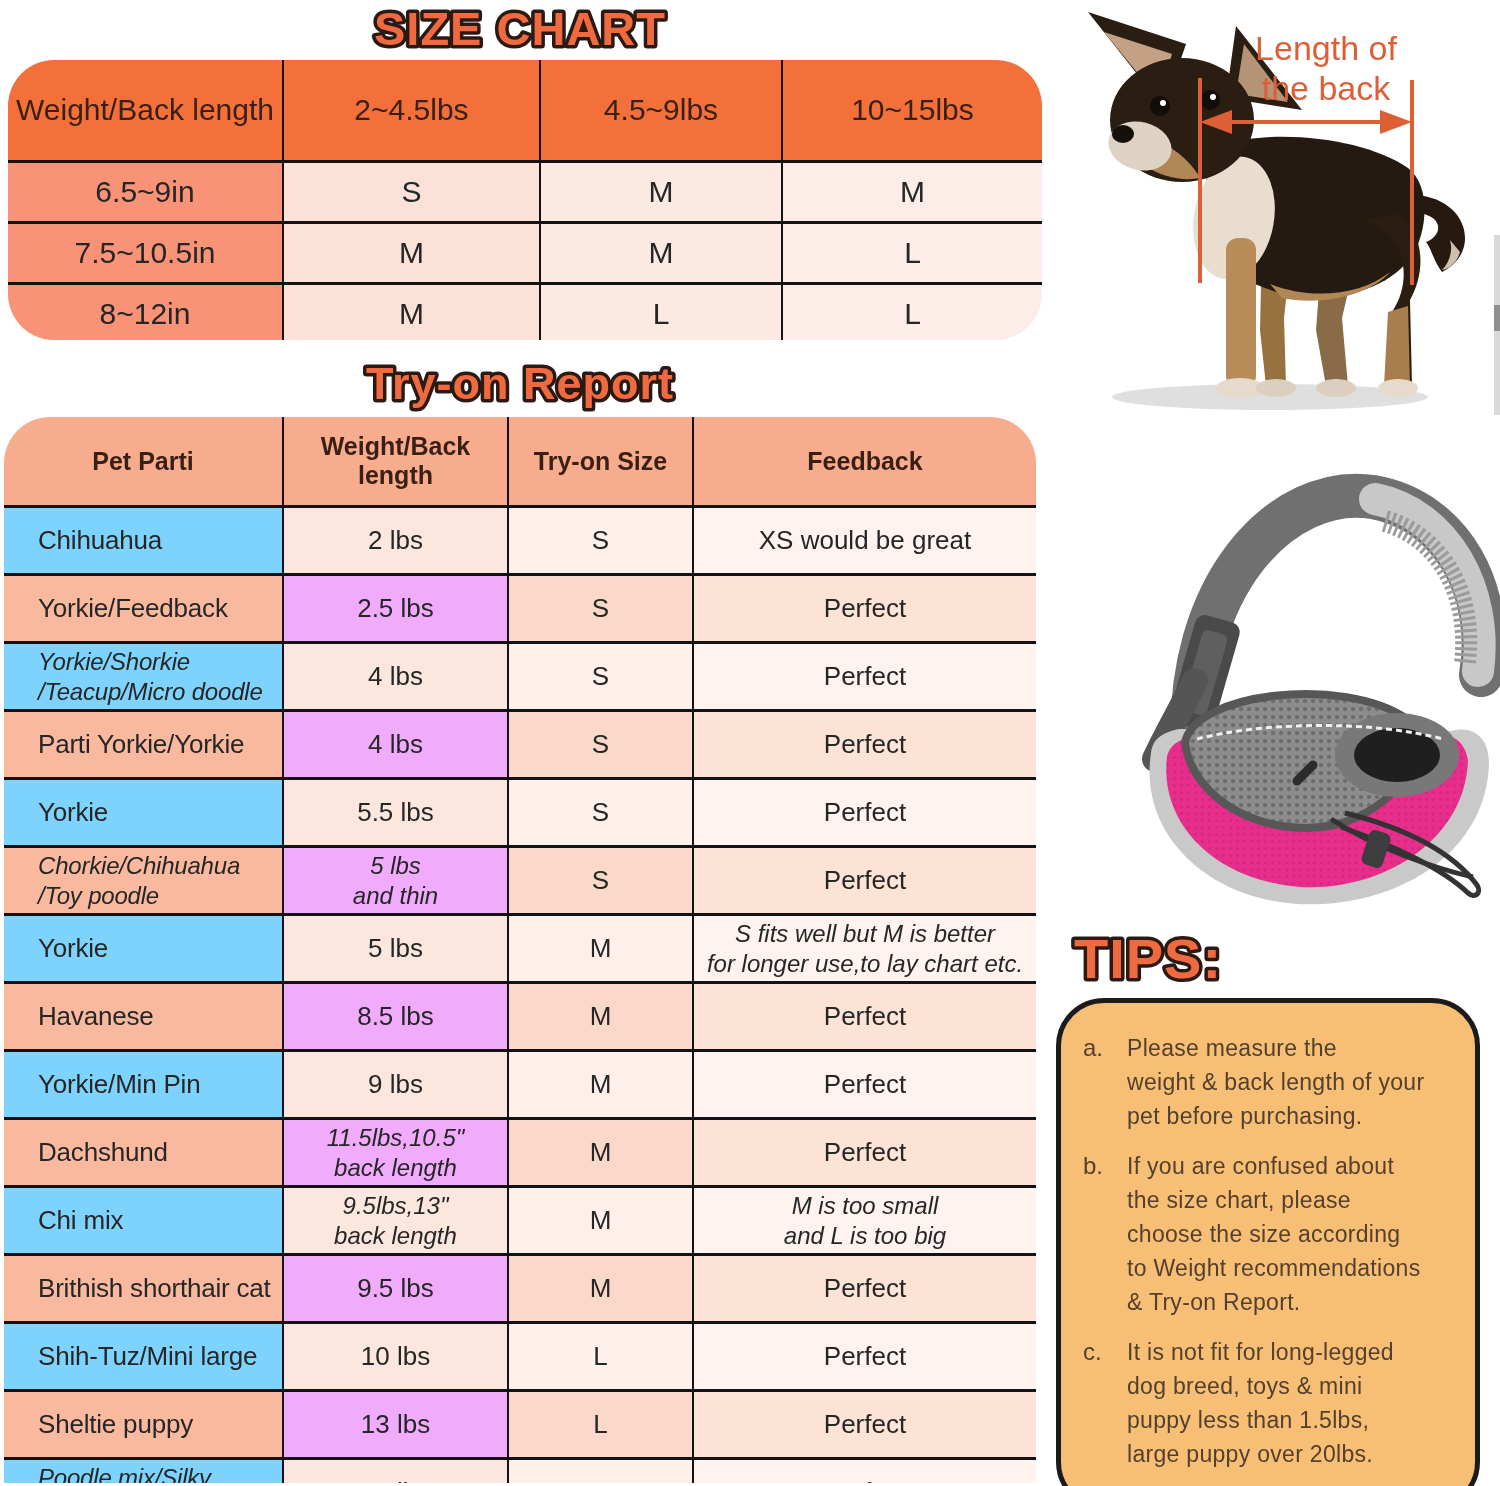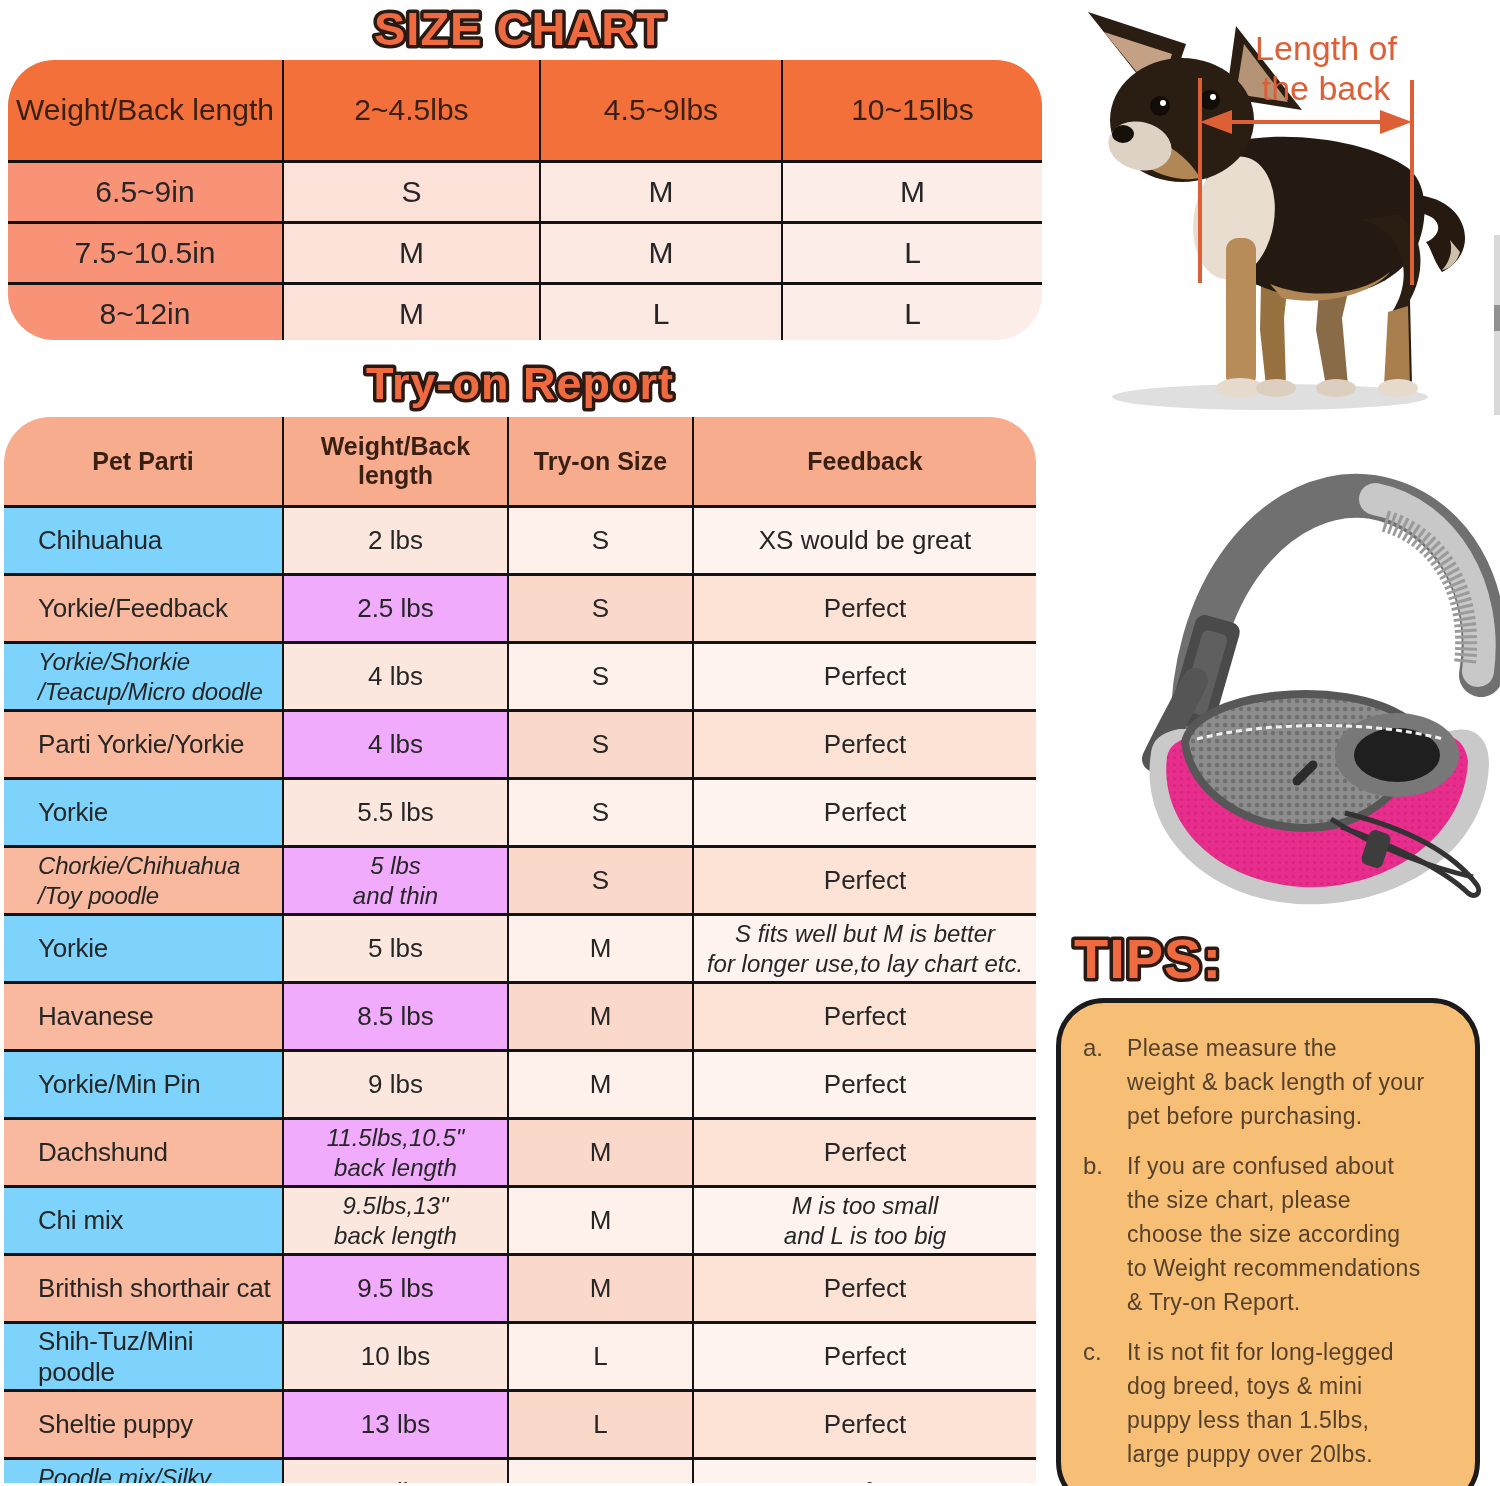--- a/index.html
+++ b/index.html
@@ -205,21 +205,21 @@
           <td class="ml">M is too small
 and L is too big</td>
         </tr>
         <tr class="dark">
           <td class="breed">Brithish shorthair cat</td>
           <td>9.5 lbs</td>
           <td>M</td>
           <td>Perfect</td>
         </tr>
         <tr class="light">
-          <td class="breed">Shih-Tuz/Mini poodle</td>
+          <td class="breed">Shih-Tuz/Mini large</td>
           <td>10 lbs</td>
           <td>L</td>
           <td>Perfect</td>
         </tr>
         <tr class="dark">
           <td class="breed">Sheltie puppy</td>
           <td>13 lbs</td>
           <td>L</td>
           <td>Perfect</td>
         </tr>

